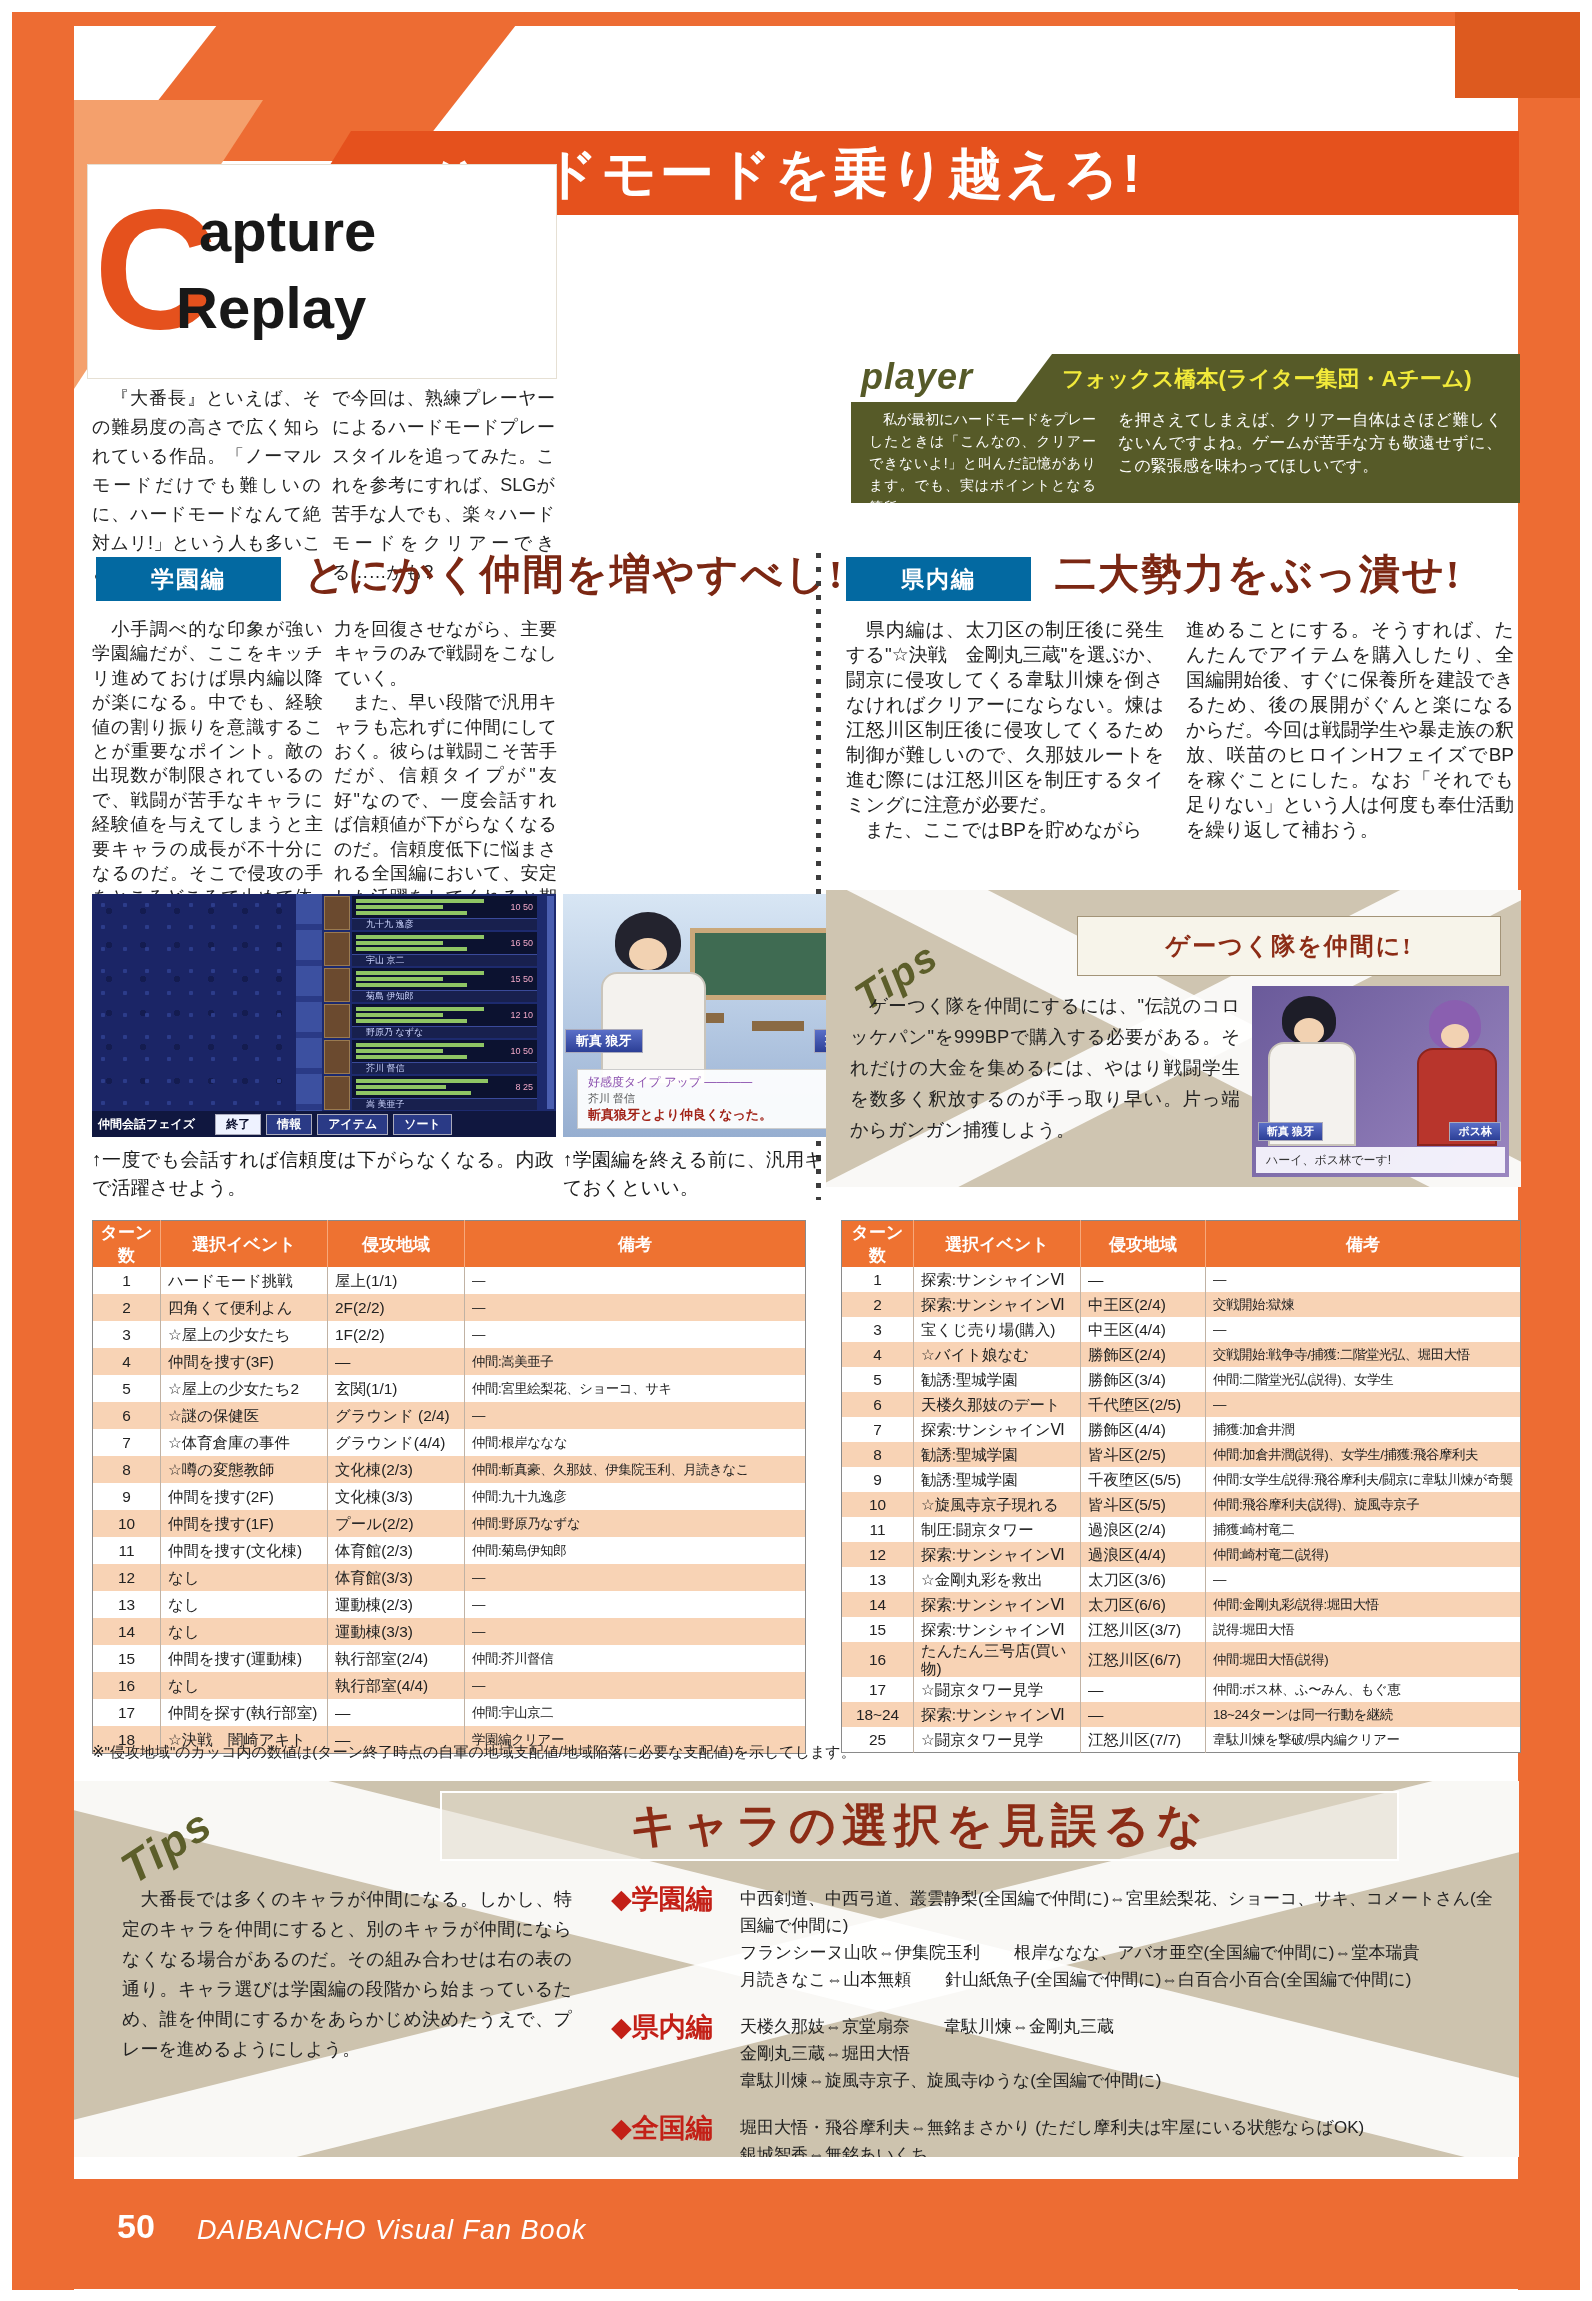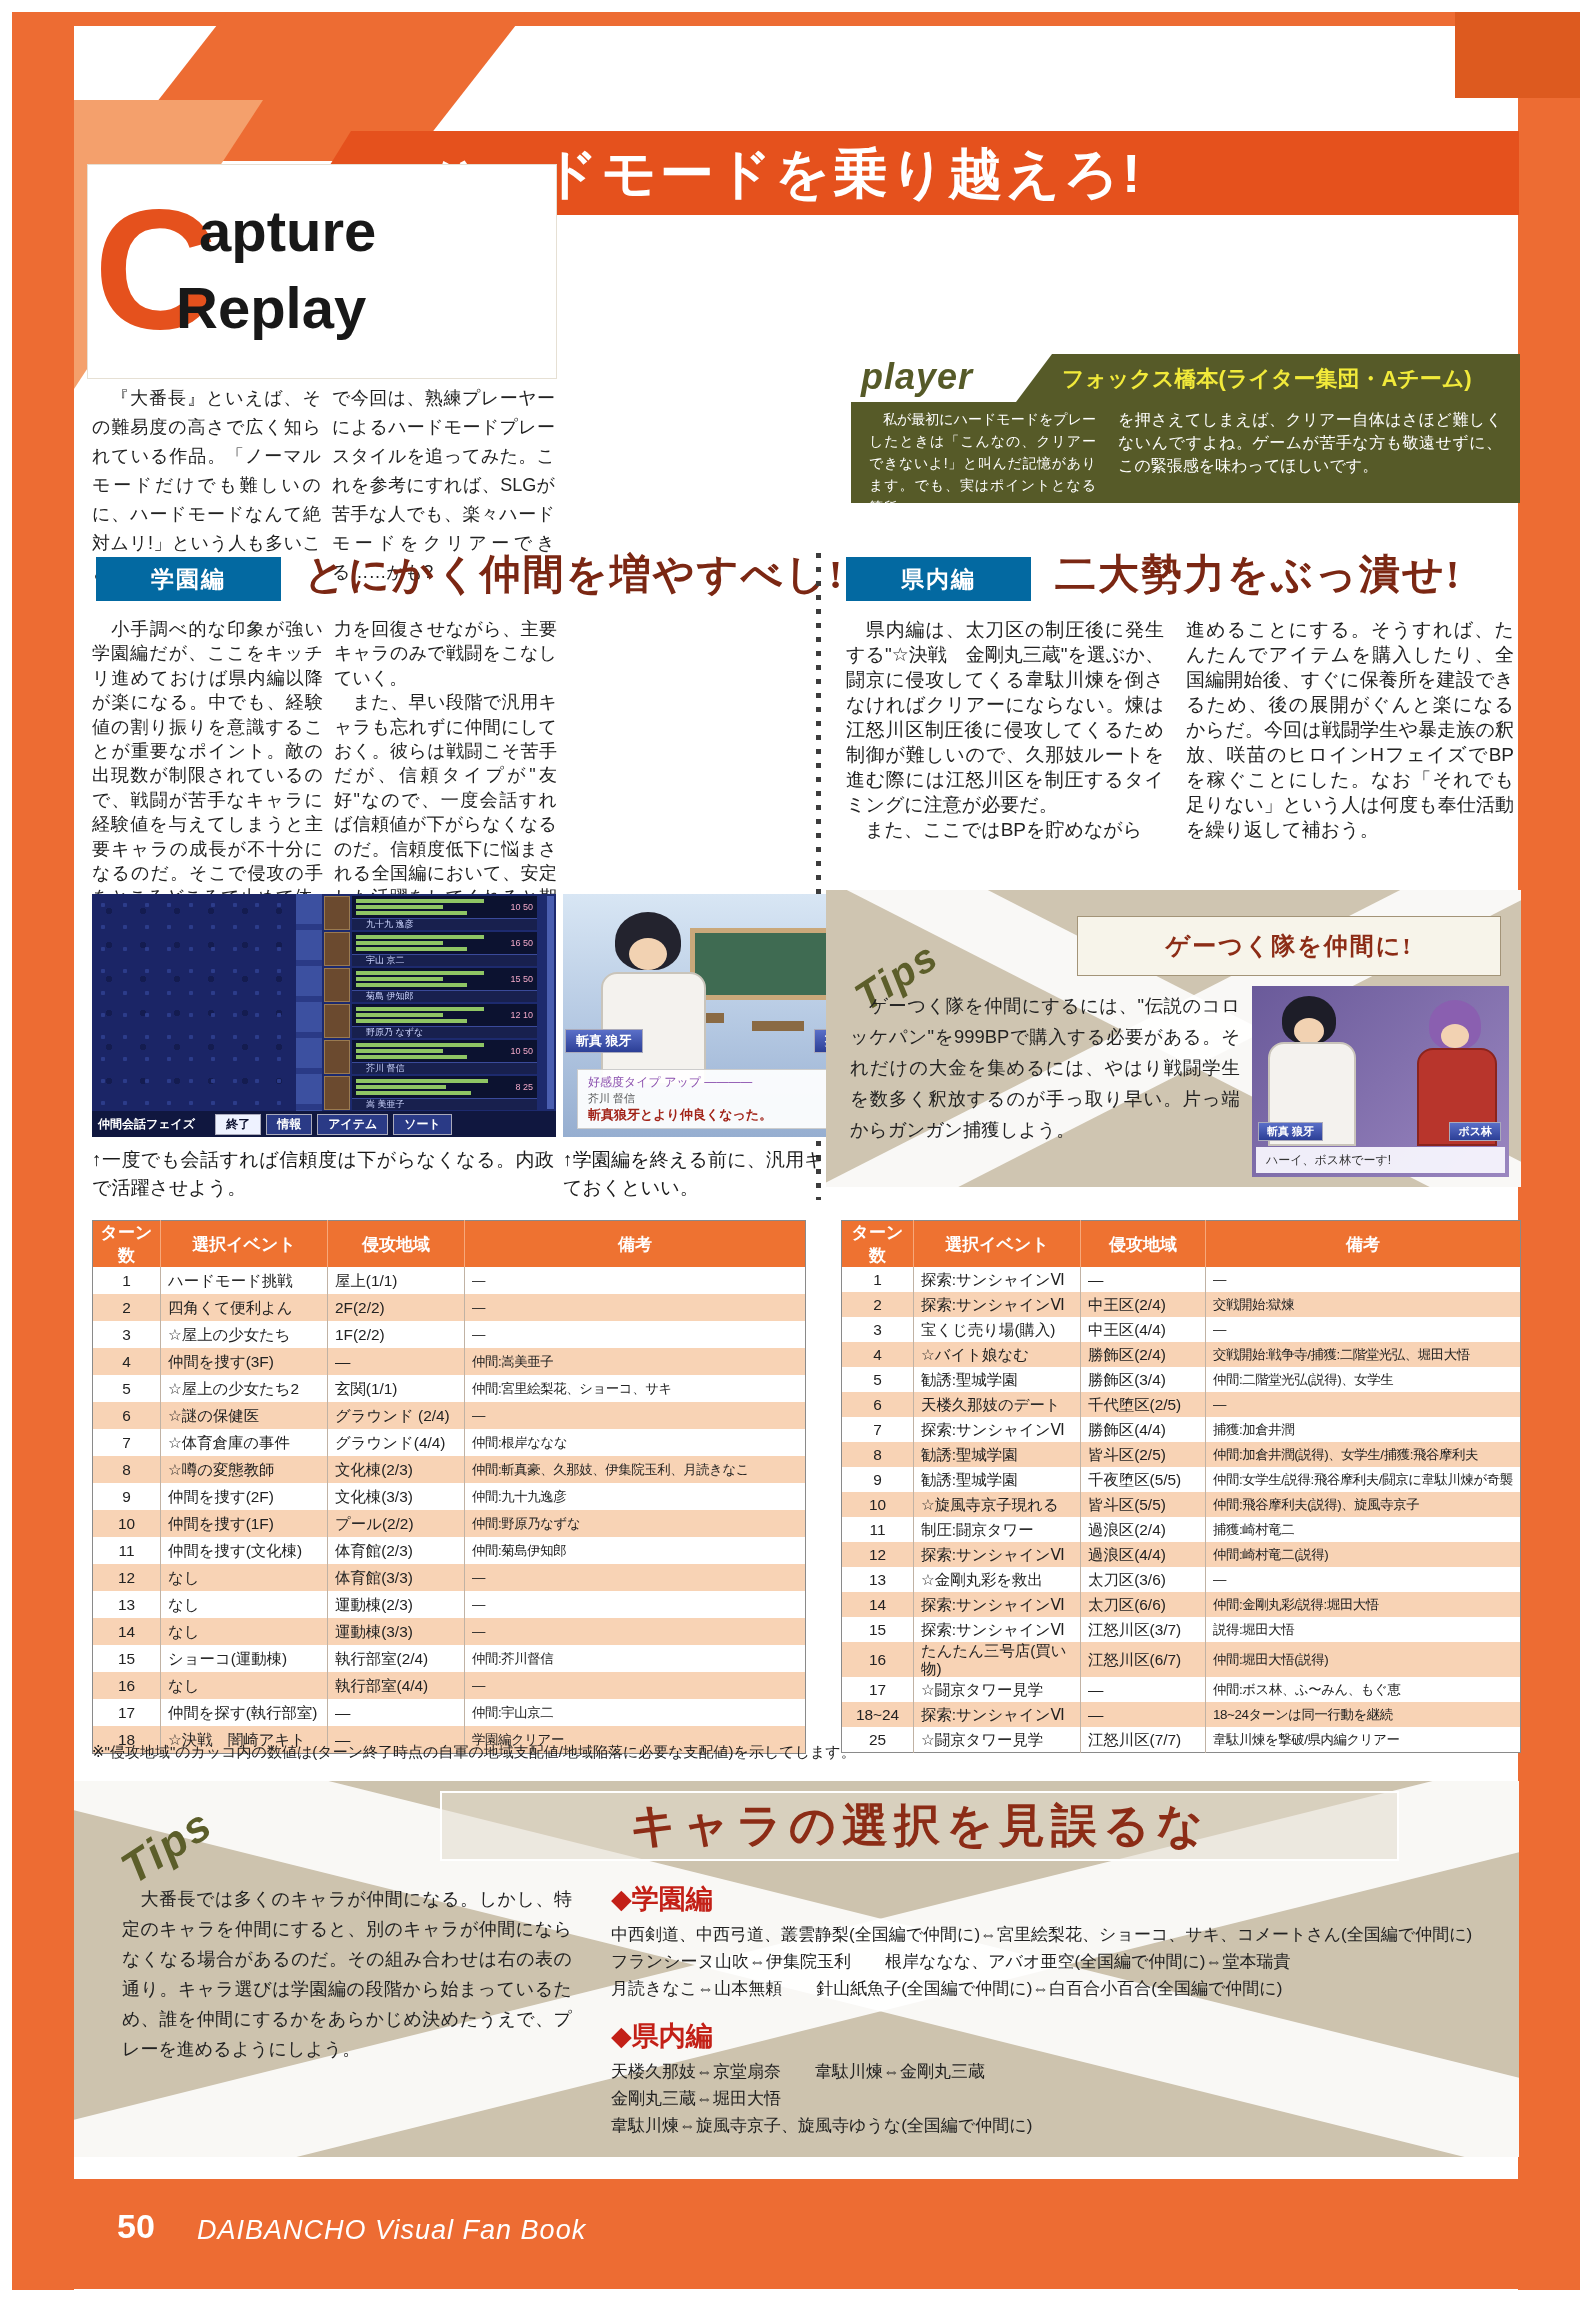--- a/index.html
+++ b/index.html
@@ -136,21 +136,21 @@
   #tbl-right col.c1{width:72px;} #tbl-right col.c2{width:167px;} #tbl-right col.c3{width:125px;}
   #footnote{left:92px;top:1743px;width:1413px;font-size:15px;color:#222;}
 
   
   #tips2{left:74px;top:1781px;width:1445px;height:376px;background:#cdc3ae;overflow:hidden;}
   #tips2-titlebox{position:absolute;left:366px;top:10px;width:955px;height:66px;border:2px solid #fff;
                   background:rgba(226,219,204,.55);display:flex;align-items:center;justify-content:center;}
   #tips2-title{font-size:46px;color:#8c2c16;letter-spacing:6px;}
   #tips2-body{position:absolute;left:48px;top:103px;width:450px;height:261px;font-size:18px;line-height:30px;}
   #tips2-groups{position:absolute;left:537px;top:100px;width:896px;}
-  .t2-group{display:flex;margin-bottom:16px;flex-direction:column;}
+  .t2-group{display:flex;margin-bottom:16px;}
   .t2-label{width:129px;font-family:"Liberation Serif","DejaVu Serif",serif;font-weight:700;
             font-size:27px;color:#c32017;}
   .t2-lines{flex:1;padding-top:4px;}
   .t2-line{font-size:17px;line-height:27px;white-space:pre-wrap;}
 
   
   #footer-num{left:117px;top:2207px;font-size:34px;font-weight:800;color:#fff;}
   #footer-title{left:197px;top:2215px;font-size:27px;font-style:italic;color:#fff;letter-spacing:1px;}
 </style>
 </head>
@@ -442,21 +442,21 @@
           <td>—</td>
         </tr>
         <tr>
           <td>14</td>
           <td>なし</td>
           <td>運動棟(3/3)</td>
           <td>—</td>
         </tr>
         <tr>
           <td>15</td>
-          <td>ショーコ(運動棟)</td>
+          <td>仲間を捜す(運動棟)</td>
           <td>執行部室(2/4)</td>
           <td>仲間:芥川督信</td>
         </tr>
         <tr>
           <td>16</td>
           <td>なし</td>
           <td>執行部室(4/4)</td>
           <td>—</td>
         </tr>
         <tr>

